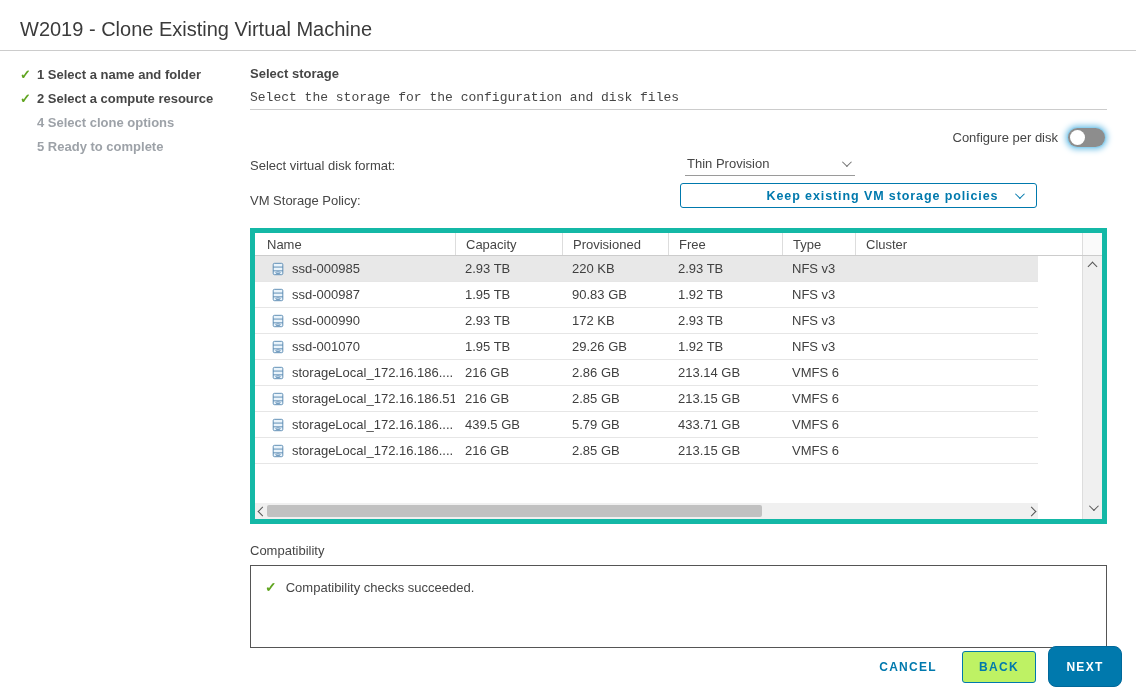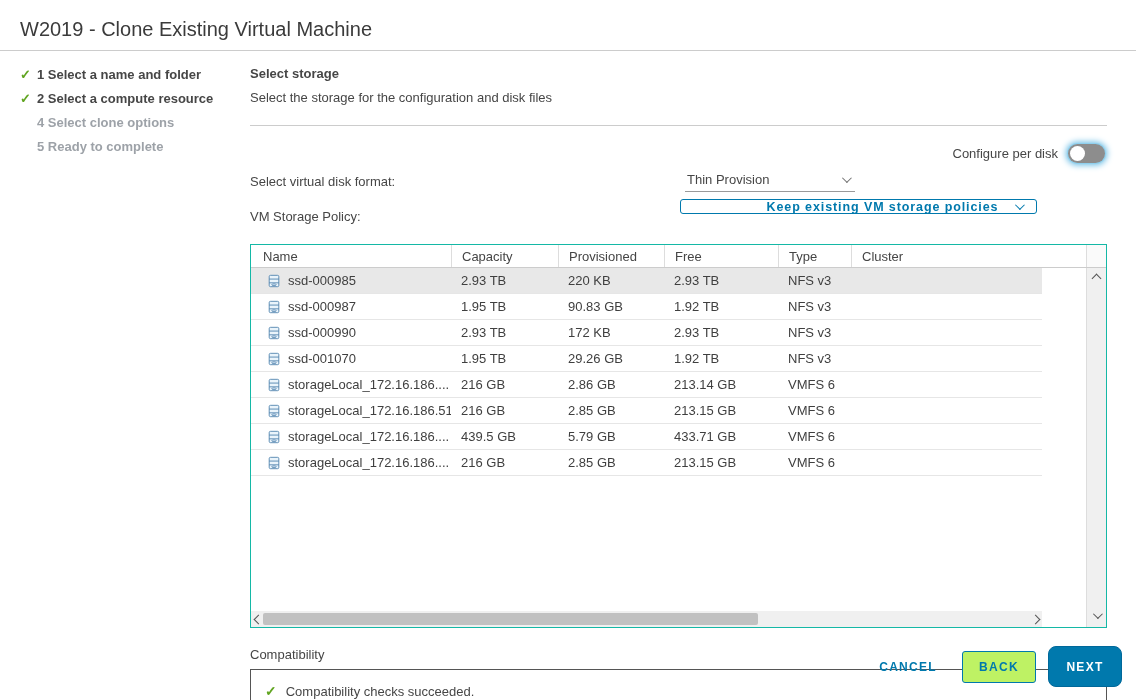--- a/index.html
+++ b/index.html
@@ -15,48 +15,48 @@
   .sidebar { position:absolute; left:0; top:62px; width:250px; }
   .step { display:flex; align-items:center; height:24px; font-size:13px; font-weight:700; color:#464646; white-space:nowrap; }
   .step .check { width:17px; margin-left:20px; color:#61a521; font-weight:700; font-size:13px; }
   .step.future { color:#9da2a8; }
   .step.future .check { visibility:hidden; }
   .step.active { background:#2f5672; color:#fff; border-radius:13px; margin:0 18px 0 30px; padding-left:14px; height:25px; }
 
   
   .main { position:absolute; left:250px; top:60px; width:857px; }
   .heading { margin-top:6px; font-size:13px; font-weight:700; }
-  .subheading { margin:9px 0 20px; font-size:13px; }
+  .subheading { margin:9px 0 4px; font-size:13px;font-family:Liberation Mono, monospace; }
   .divider { height:1px; background:#ccc; }
 
   .config-row { display:flex; justify-content:flex-end; align-items:center; gap:10px; margin:16px 2px 4px 0; height:22px; font-size:13px; }
   .toggle { position:relative; width:37px; height:19px; border-radius:10px; background:#8d8d8d; cursor:pointer;
             box-shadow:0 0 0 1px #8fd0ee, 0 0 6px 2px #66bbe4; }
   .toggle .knob { position:absolute; left:2px; top:2px; width:15px; height:15px; border-radius:50%; background:#fff; }
 
   .format-row { position:relative; height:26px; margin-top:2px; font-size:13px; display:flex; align-items:center; }
   .select-box { position:absolute; left:435px; top:0; width:170px; height:24px; border-bottom:1px solid #9a9a9a;
                 display:flex; align-items:center; justify-content:space-between; padding:0 6px 0 2px; font-size:13px; cursor:pointer; }
   .policy-row { position:relative; height:30px; margin-top:7px; font-size:13px; display:flex; align-items:center; }
-  .policy-btn { position:absolute; left:430px; top:-2px; width:357px; height:15px; background:#fff; border:1px solid #0079ad;
+  .policy-btn { position:absolute; left:430px; top:-2px; width:357px; height:25px; background:#fff; border:1px solid #0079ad;
                 border-radius:3px; color:#0079ad; font-size:12.5px; font-weight:600; letter-spacing:0.9px;
                 display:flex; align-items:center; justify-content:center; cursor:pointer; font-family:inherit;padding-left:48px; }
   .policy-btn .chev { position:absolute; right:14px; }
 
   
   .chev { display:inline-block; width:7px; height:7px; border-right:1.5px solid #737373; border-bottom:1.5px solid #737373; }
   .chev.down  { transform:rotate(45deg) translateY(-2px); }
   .chev.up    { transform:rotate(-135deg); }
   .chev.left  { transform:rotate(135deg); }
   .chev.right { transform:rotate(-45deg); }
   .chev.blue  { border-color:#0079ad; }
   .chev.dark  { border-color:#555; }
 
   
-  .table { margin-top:13px; height:384px; border:1px solid #14b8a6; display:flex; flex-direction:column; font-size:13px; }
+  .table { margin-top:13px; height:296px; border:5px solid #14b8a6; display:flex; flex-direction:column; font-size:13px; }
   .thead { display:flex; height:23px; border-bottom:1px solid #ccc; align-items:center; flex:none; }
   .th { height:100%; display:flex; align-items:center; padding-left:10px; color:#454545; }
   .th.col-0 { padding-left:12px; }
   .th + .th { border-left:1px solid #ddd; }
   .th-spacer { width:20px; height:100%; border-left:1px solid #ddd; background:#fafafa; flex:none; }
   .col-0 { width:200px; flex:none; } .col-1 { width:107px; flex:none; } .col-2 { width:106px; flex:none; }
   .col-3 { width:114px; flex:none; } .col-4 { width:73px; flex:none; }  .col-5 { flex:1; }
   .tmain { flex:1; display:flex; min-height:0;gap:44px; }
   .tbody { flex:1; display:flex; flex-direction:column; min-width:0; }
   .tr { display:flex; height:26px; flex:none; align-items:center; border-bottom:1px solid #e6e6e6; cursor:pointer; }

